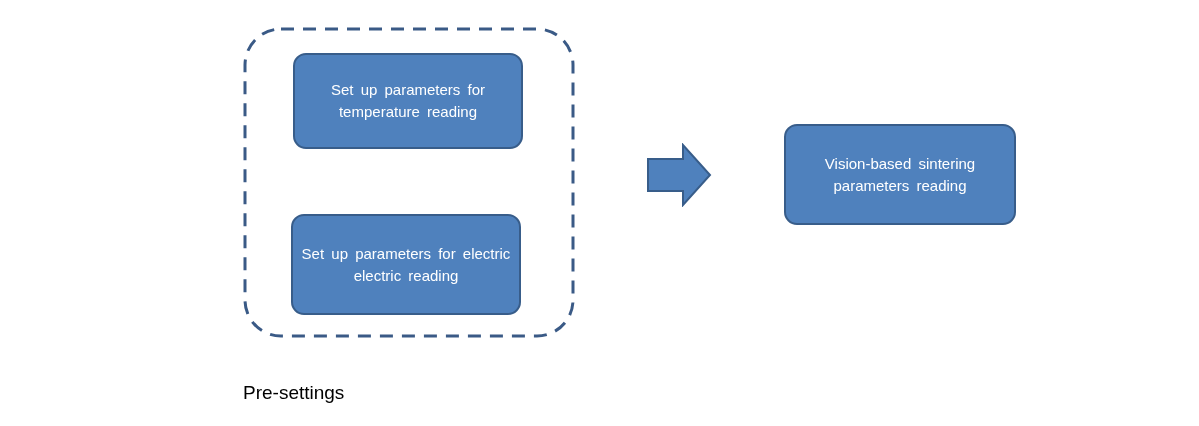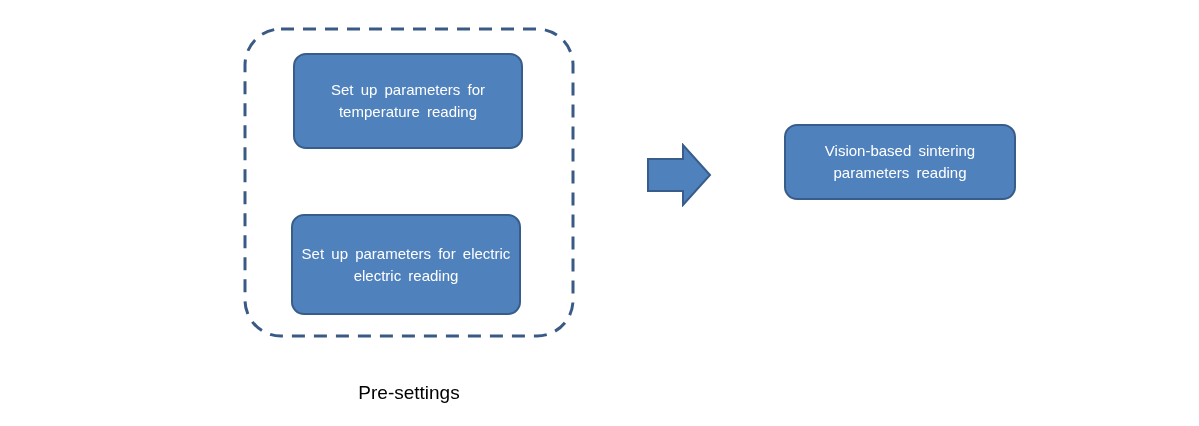--- a/index.html
+++ b/index.html
@@ -47,35 +47,34 @@
   .node-current {
     left: 291px;
     top: 214px;
     width: 230px;
     height: 101px;
   }
   .node-result {
     left: 784px;
     top: 124px;
     width: 232px;
-    height: 76px;
+    height: 101px;
   }
   .arrow-svg {
     position: absolute;
     left: 646px;
     top: 143px;
     width: 66px;
     height: 64px;
   }
   .group-label {
     position: absolute;
     left: 243px;
     top: 381px;
     width: 332px;
-    text-align: center;
     color: #000000;
     font-size: 19px;
     line-height: 24px;
   }
 </style>
 </head>
 <body>
 
 <div class="canvas">
 

